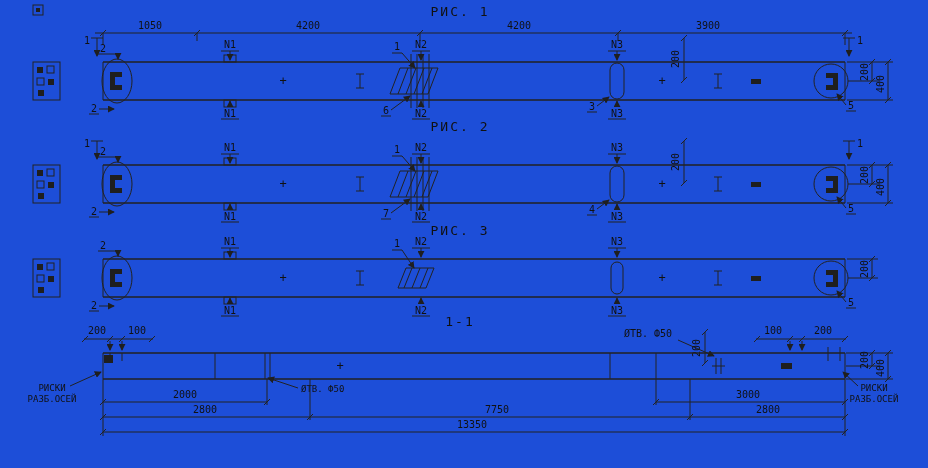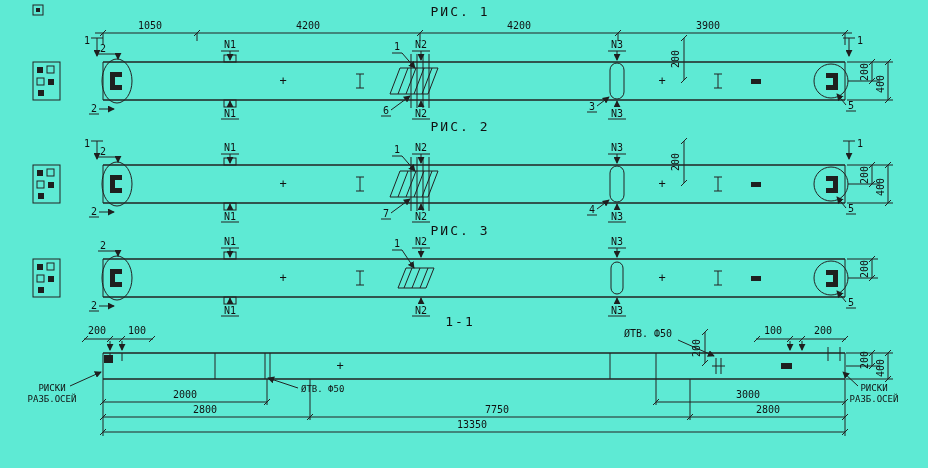--- a/index.html
+++ b/index.html
@@ -1,16 +1,16 @@
 <!DOCTYPE html>
 <html><head>
 <meta charset="utf-8">
 <style>
   html,body { margin:0; padding:0; background:#e8e7e2; }
-  .sheet { width:928px; height:468px; background:#5eead4; position:relative; overflow:hidden; }
+  .sheet { width:928px; height:468px; background:#1d4ed8; position:relative; overflow:hidden; }
   svg { display:block; }
   .ln  { stroke:#222; stroke-width:1; fill:none; }
   .lnb { stroke:#222; stroke-width:1.3; fill:none; }
   .fl  { fill:#1f1f1f; stroke:none; }
   text { font-family:"DejaVu Sans Mono","Liberation Mono",monospace; fill:#111; stroke:none; }
   .t   { font-size:10px; text-anchor:middle; }
   .ts  { font-size:9px;  text-anchor:middle; }
   .tst { font-size:9px;  text-anchor:start; }
   .title { font-size:13px; letter-spacing:2px; text-anchor:middle; }
   .plus { font-size:12px; text-anchor:middle; }

